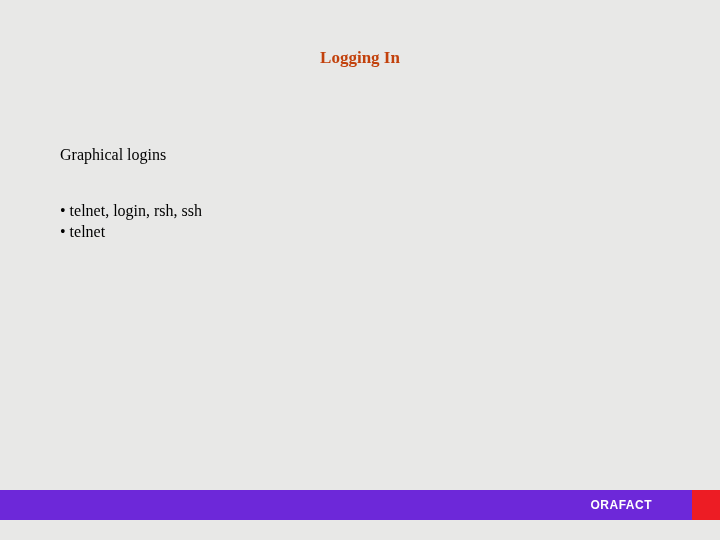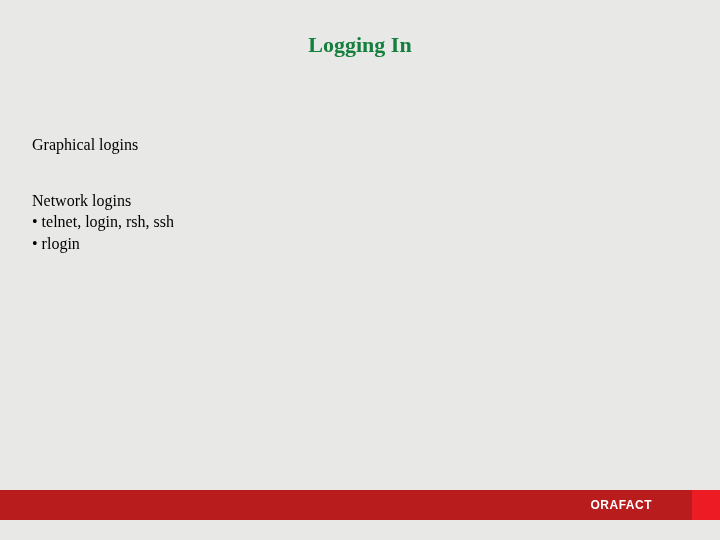--- a/index.html
+++ b/index.html
@@ -7,48 +7,47 @@
       width: 720px;
       height: 540px;
       background: #e8e8e7;
       font-family: Georgia, 'Times New Roman', serif;
       position: relative;
       overflow: hidden;
     }
     .slide-title {
       text-align: center;
       font-weight: bold;
-      font-size: 22px;
-      color: #15803d;
-      padding-top: 32px;
+      font-size: 17px;
+      color: #c2410c;
+      padding-top: 48px;
     }
     .content {
-      padding-left: 16px;
+      padding-left: 60px;
       padding-top: 76px;
-      margin-left: 16px;
     }
     .section {
       margin-bottom: 34px;
       font-size: 16px;
       color: #000;
       line-height: 1.35;
     }
     .section-heading {
       font-weight: normal;
     }
     .bullet-line {
       font-weight: normal;
     }
     .footer-bar {
       position: absolute;
       left: 0;
       right: 0;
       bottom: 20px;
       height: 30px;
-      background: #b91c1c;
+      background: #6d28d9;
       display: flex;
       align-items: center;
       justify-content: flex-end;
     }
     .footer-logo {
       color: #fff;
       font-weight: bold;
       font-size: 12px;
       letter-spacing: 0.5px;
       margin-right: 40px;
@@ -64,22 +63,21 @@
 <body>
 
 <div class="slide-title">Logging In</div>
 
 <div class="content">
   <div class="section">
     <div class="section-heading">Graphical logins</div>
   </div>
 
   <div class="section">
-    <div class="section-heading">Network logins</div>
     <div class="bullet-line">• <span>telnet, login, rsh, ssh</span></div>
-    <div class="bullet-line">• <span>rlogin</span></div>
+    <div class="bullet-line">• <span>telnet</span></div>
   </div>
 </div>
 
 <div class="footer-bar">
   <span class="footer-logo">ORAFACT</span>
   <div class="footer-endcap"></div>
 </div>
 
 </body></html>

